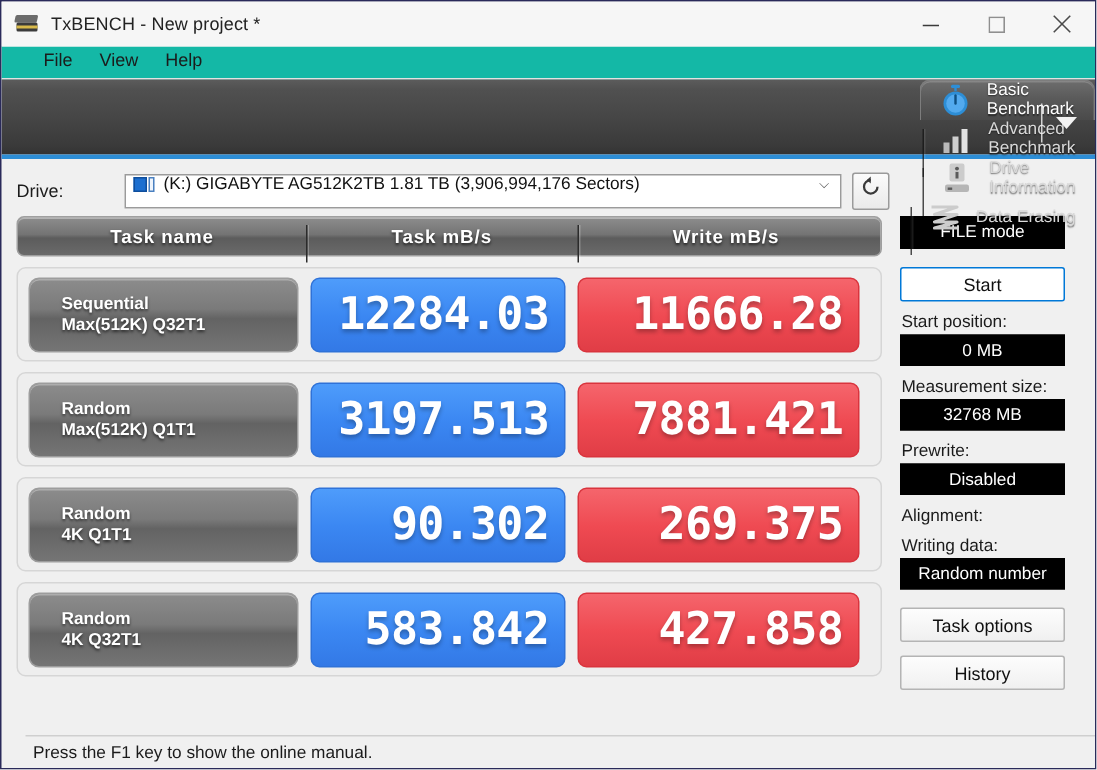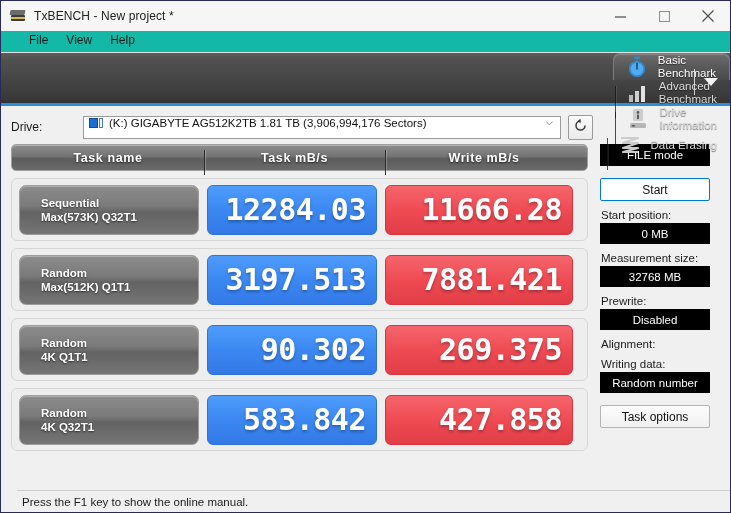--- a/index.html
+++ b/index.html
@@ -449,21 +449,21 @@
     <div class="bench">
       <div class="bench-head">
         <div class="hcell task">Task name</div>
         <div class="hcell read">Task mB/s</div>
         <div class="hcell write">Write mB/s</div>
       </div>
 
       <div class="row">
         <div class="task-btn">
           <span class="task-text">Sequential
-Max(573K) Q32T1</span>
+Max(512K) Q32T1</span>
         </div>
         <div class="val read">12284.03</div>
         <div class="val write">11666.28</div>
       </div>
 
       <div class="row">
         <div class="task-btn">
           <span class="task-text">Random
 Max(512K) Q1T1</span>
         </div>
@@ -505,20 +505,21 @@
       <div class="side-field">Disabled</div>
 
       <div class="side-lbl">Alignment:</div>
 
       <div class="side-lbl">Writing data:</div>
       <div class="side-field">Random number</div>
 
       <div style="height:12px"></div>
       <div class="side-btn plain">Task options</div>
       <div style="height:9px"></div>
+      <div class="side-btn plain">History</div>
     </div>
   </div>
 
   <div class="statusbar">
     <span class="status-text">Press the F1 key to show the online manual.</span>
     <span class="status-grip">
       <svg width="12" height="12" viewBox="0 0 12 12">
         <g fill="#9a9a9a">
           <rect x="9" y="9" width="2" height="2"></rect>
           <rect x="5" y="9" width="2" height="2"></rect>

